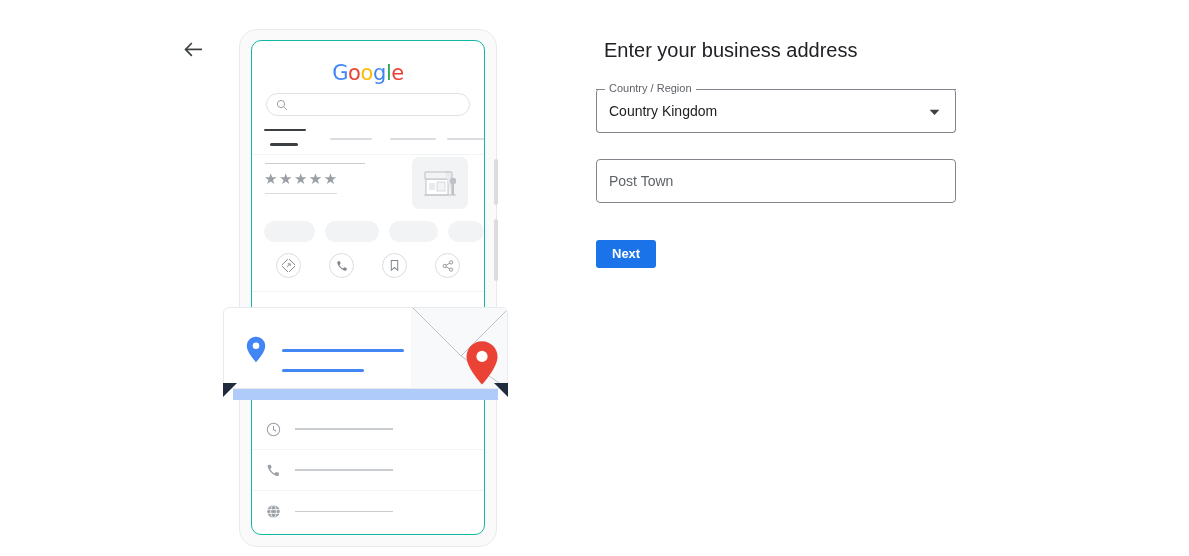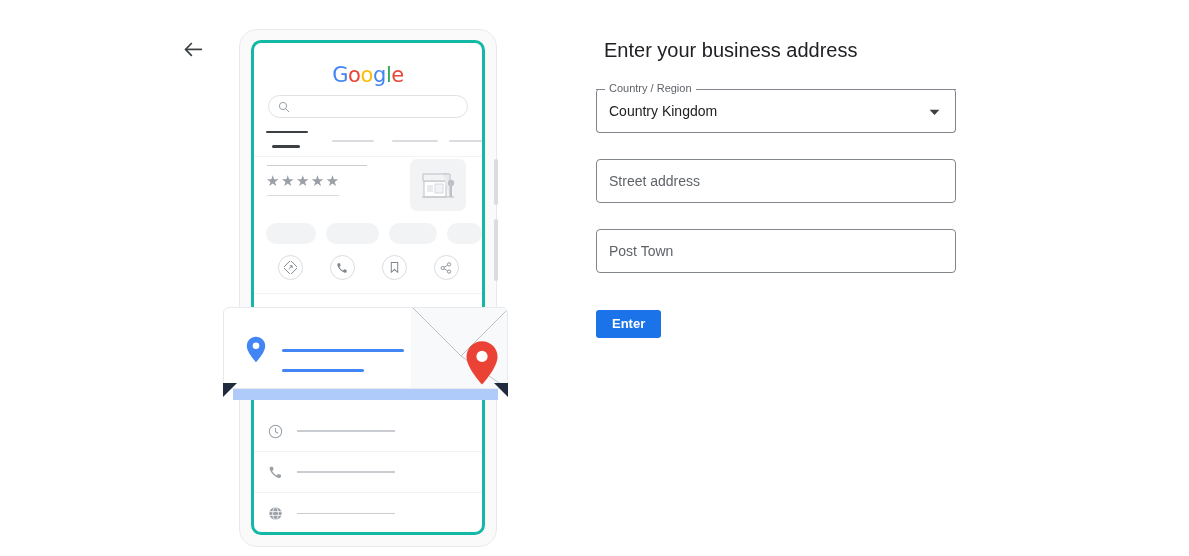--- a/index.html
+++ b/index.html
@@ -25,21 +25,21 @@
   .phone-wrap { position: absolute; left: 239px; top: 29px; width: 258px; height: 518px; }
   .phone-frame {
     position: absolute; inset: 0;
     border: 1px solid #e8eaed;
     border-radius: 18px;
     background: #fafafa;
   }
   .phone-screen {
     position: absolute; left: 12px; top: 11px; right: 12px; bottom: 12px;
     background: #ffffff;
-    border: 3px solid #14b8a6;
+    border: 1px solid #14b8a6;
     border-radius: 10px;
     overflow: hidden;
   }
   .side-btn { position: absolute; right: -1px; width: 4px; background: #dadce0; border-radius: 2px; }
   .side-btn.b1 { top: 130px; height: 46px; }
   .side-btn.b2 { top: 190px; height: 62px; }
 
   
   .g-logo {
     position: absolute; left: 0; right: 0; top: 20px;
@@ -313,25 +313,21 @@
       <div class="notch-seg-r"></div>
     </div>
     <div class="value">Country Kingdom</div>
     <span class="caret">
       <svg width="11" height="7" viewBox="0 0 11 7">
         <path d="M0.6 0.8 L5.5 6 L10.4 0.8 Z" fill="#3c4043"></path>
       </svg>
     </span>
   </div>
 
-  <div class="field">
-    <div class="box"></div>
-    <div class="placeholder">Street address</div>
-  </div>
 
   <div class="field">
     <div class="box"></div>
     <div class="placeholder">Post Town</div>
   </div>
 
 
-  <button class="next-btn">Enter</button>
+  <button class="next-btn">Next</button>
 </div>
 
 </body></html>

